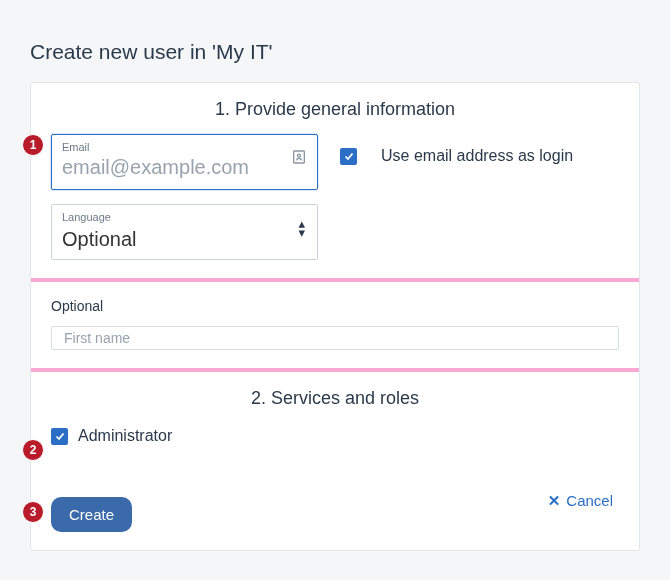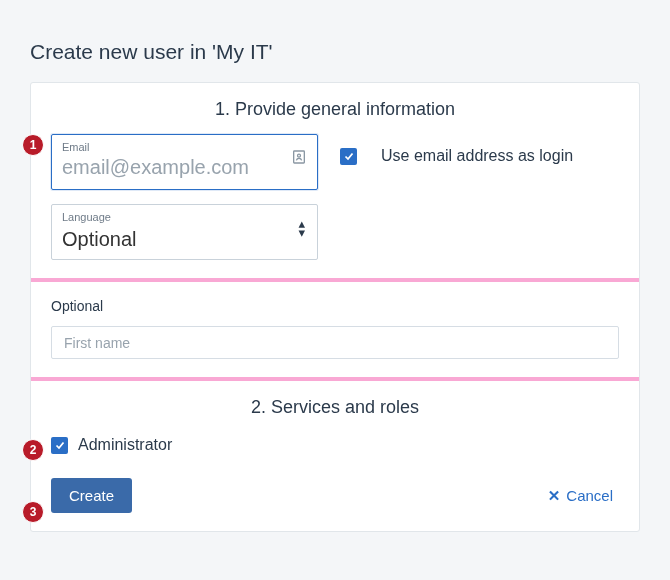--- a/index.html
+++ b/index.html
@@ -105,21 +105,21 @@
     border-radius: 2px;
     background: #2a6ec6;
     color: #fff;
     display: inline-flex;
     align-items: center;
     justify-content: center;
     font-size: 12px;
     flex-shrink: 0;
   }
   .plain-input {
-    height: 33px;
+    height: 24px;
     border: 1px solid #d6dde4;
     border-radius: 2px;
     background: #fff;
     padding: 0 12px;
     font-size: 14px;
     color: #333;
     outline: none;
     flex: 1;
   }
   .plain-input::placeholder { color: #98a3ad; }
@@ -132,24 +132,25 @@
     display: flex;
     align-items: center;
     justify-content: space-between;
     padding: 14px 20px 18px 20px;
     position: relative;
   }
   .btn-primary {
     background: #3a6aa9;
     color: #fff;
     border: none;
-    border-radius: 3px;
+    border-radius: 10px;
     padding: 9px 18px;
     font-size: 15px;
     cursor: pointer;
+    margin-top: 28px;
   }
   .btn-link {
     background: none;
     border: none;
     color: #2a6ec6;
     font-size: 15px;
     display: inline-flex;
     align-items: center;
     gap: 6px;
     cursor: pointer;

